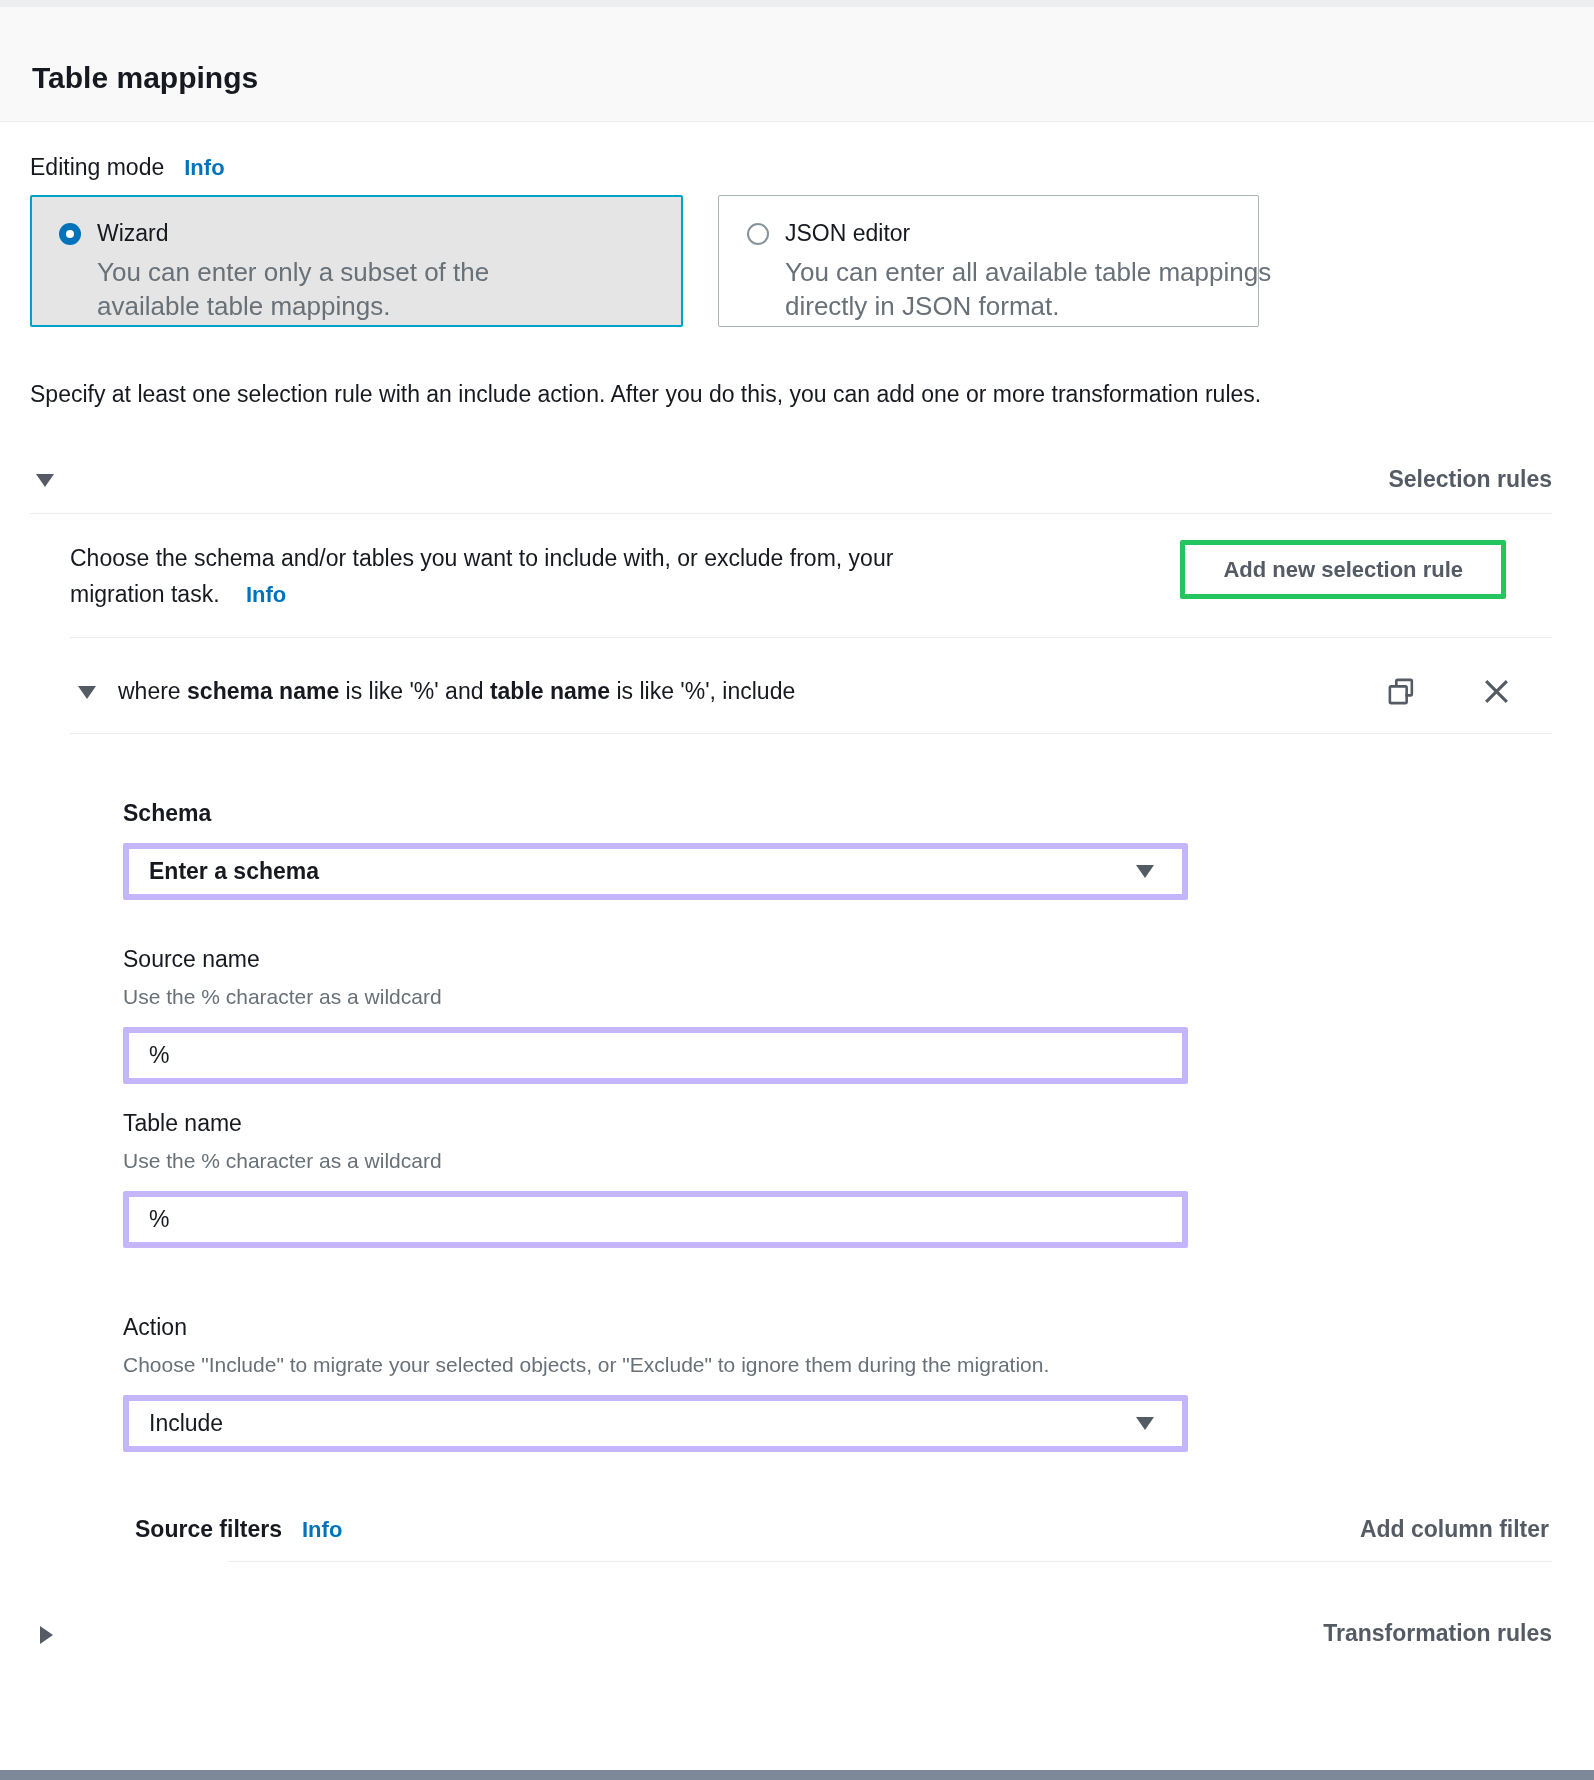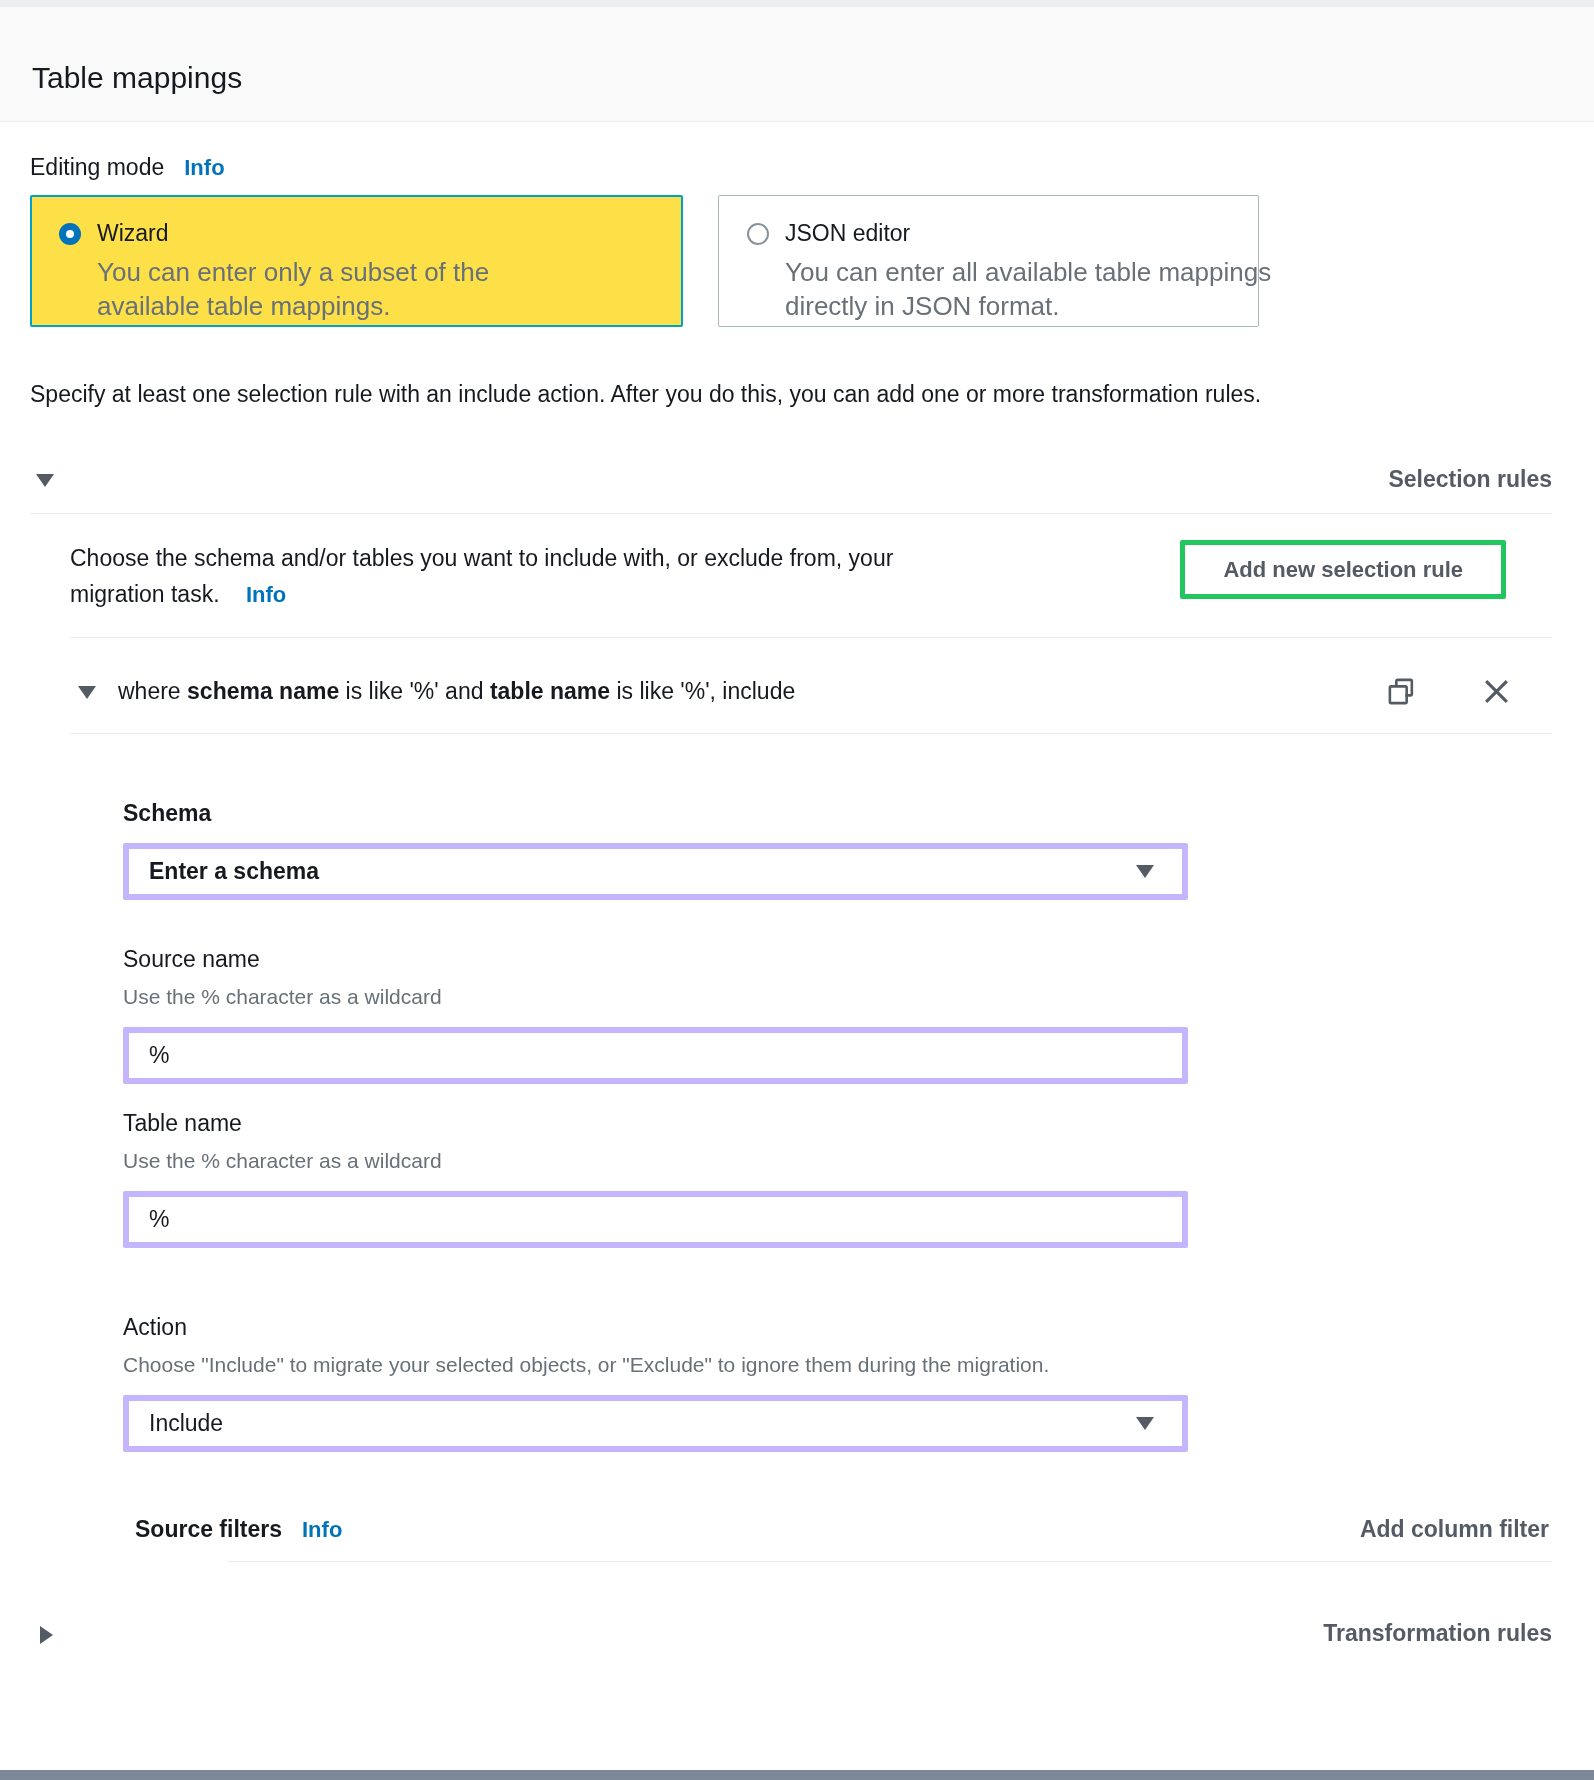--- a/index.html
+++ b/index.html
@@ -11,35 +11,35 @@
     color: #16191f;
     overflow: hidden;
   }
   .top-strip { height: 7px; background: #eceef0; }
   .panel-header {
     height: 115px; background: #f9f9fa;
     border-bottom: 1px solid #eaeded;
     display: flex; align-items: center;
     padding-left: 32px;
   }
-  .panel-header h1 { font-size: 30px; font-weight: 400; color: #16191f; margin-top: 28px; }
+  .panel-header h1 { font-size: 30px; font-weight: 700; color: #16191f; margin-top: 28px; }
   .content { padding: 0 42px 0 30px; }
 
   
   .editing-mode-row { margin-top: 32px; display: flex; align-items: baseline; }
   .field-title { font-size: 23px; color: #16191f; }
   .info-link { font-size: 22px; font-weight: 700; color: #0073bb; margin-left: 20px; cursor: pointer; }
   .cards { display: flex; gap: 35px; margin-top: 14px; }
   .card {
     height: 132px; border-radius: 2px;
     padding: 24px 20px 20px 28px;
     display: flex; align-items: flex-start;
     background: #ffffff; border: 1px solid #aab7b8;
   }
-  .card.selected { background: #fde047; border: 2px solid #00a1c9; padding: 23px 19px 19px 27px; }
+  .card.selected { background: #e5e5e5; border: 2px solid #00a1c9; padding: 23px 19px 19px 27px; }
   .card-wizard { width: 653px; }
   .card-json { width: 541px; }
   .radio { width: 22px; height: 22px; border-radius: 50%; flex: none; margin-top: 3px; }
   .radio.on { background: #0073bb; position: relative; }
   .radio.on::after {
     content: ""; position: absolute; left: 7px; top: 7px;
     width: 8px; height: 8px; border-radius: 50%; background: #ffffff;
   }
   .radio.off { background: #ffffff; border: 2px solid #87939a; }
   .card-text { margin-left: 16px; }

